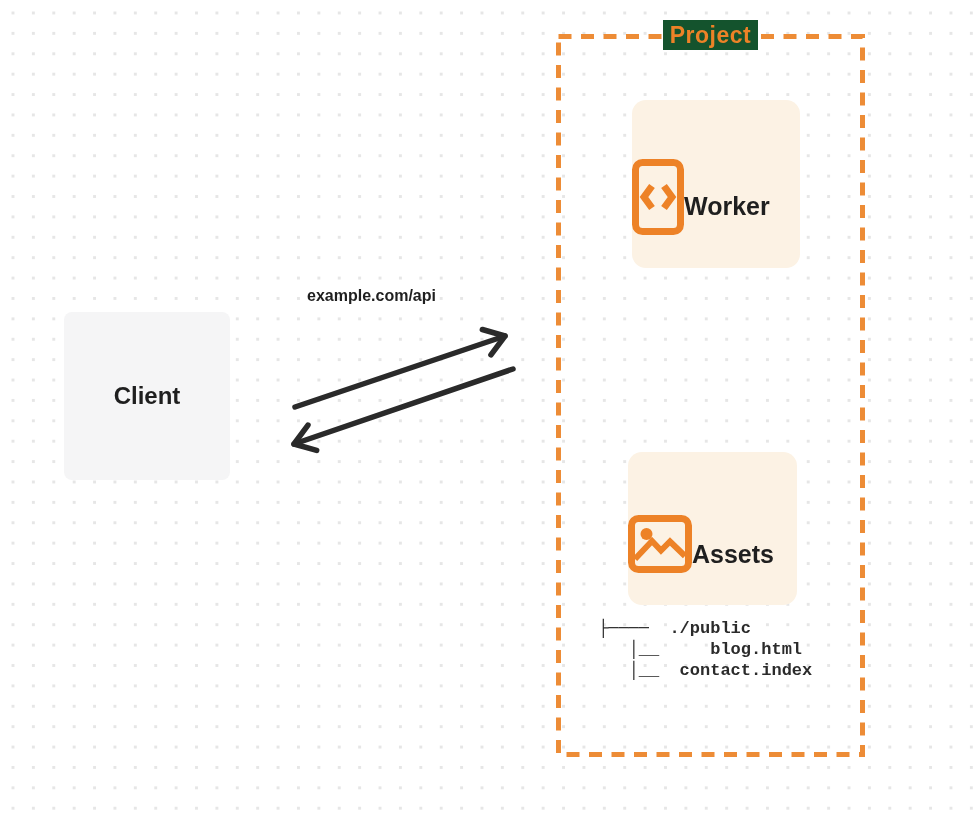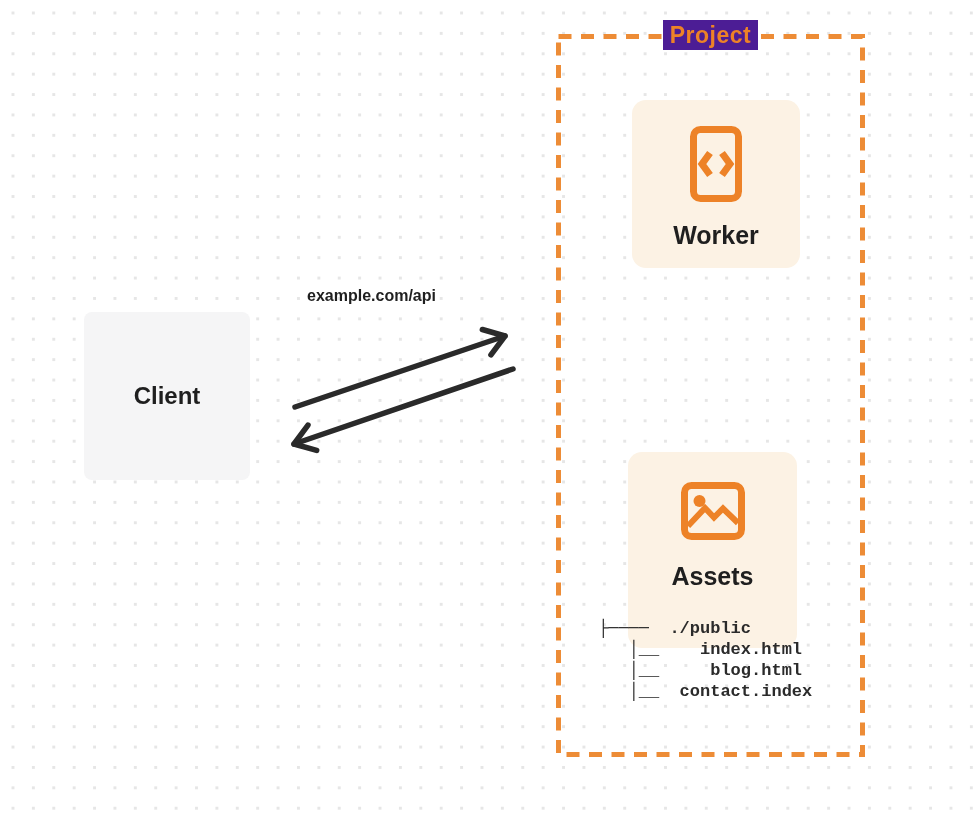--- a/index.html
+++ b/index.html
@@ -48,31 +48,31 @@
     stroke-linejoin: round;
   }
   .project-title-wrap {
     position: absolute;
     left: 558px; top: 20px;
     width: 305px;
     display: flex;
     justify-content: center;
   }
   .project-title {
-    background: #4c1d95;
+    background: #14532d;
     padding: 0 7px;
     font-size: 23px;
     font-weight: bold;
     line-height: 30px;
     color: var(--accent-orange);
     letter-spacing: 0.5px;
   }
   .client-card {
     position: absolute;
-    left: 84px; top: 312px;
+    left: 64px; top: 312px;
     width: 166px; height: 168px;
     background: var(--client-background);
     border-radius: 8px;
     display: flex;
     align-items: center;
     justify-content: center;
     text-align: center;
   }
   .client-label {
     font-size: 24px;
@@ -84,25 +84,24 @@
     left: 307px; top: 287px;
     font-size: 16px;
     font-weight: bold;
     color: var(--text-dark);
   }
   .node-card {
     position: absolute;
     background: var(--card-background);
     border-radius: 14px;
     display: flex;
-    flex-direction: column;
     align-items: center;
   }
   .worker-card { left: 632px; top: 100px; width: 168px; height: 168px; padding-top: 26px; }
-  .assets-card { left: 628px; top: 452px; width: 169px; height: 196px; padding-top: 30px; }
+  .assets-card { left: 628px; top: 452px; width: 169px; height: 153px; padding-top: 30px; }
   .node-icon { display: block; }
   .icon-stroke { fill: none; stroke: var(--accent-orange); }
   .icon-fill { fill: var(--accent-orange); }
   .node-label {
     font-size: 25px;
     font-weight: bold;
     color: var(--text-dark);
   }
   .worker-card .node-label { margin-top: 19px; }
   .assets-card .node-label { margin-top: 22px; }
@@ -152,13 +151,13 @@
 
 <div class="node-card assets-card">
   <svg class="node-icon" width="64" height="58" viewBox="0 0 64 58" aria-hidden="true">
     <rect x="3.5" y="3.5" width="57" height="51" rx="7" class="icon-stroke" stroke-width="7"></rect>
     <circle cx="18.5" cy="19" r="6" class="icon-fill"></circle>
     <path d="M7,44 L24,26 L33,35.5 L42,26.5 L57,41" class="icon-stroke" stroke-width="6"></path>
   </svg>
   <span class="node-label">Assets</span>
 </div>
 
-<pre class="file-tree"><div>├────  ./public</div><div>   │__    index.html</div><div>   │__     blog.html</div><div>   │__  contact.index</div></pre>
+<pre class="file-tree"><div>├────  ./public</div><div>   │__     blog.html</div><div>   │__  contact.index</div></pre>
 
 </body></html>

